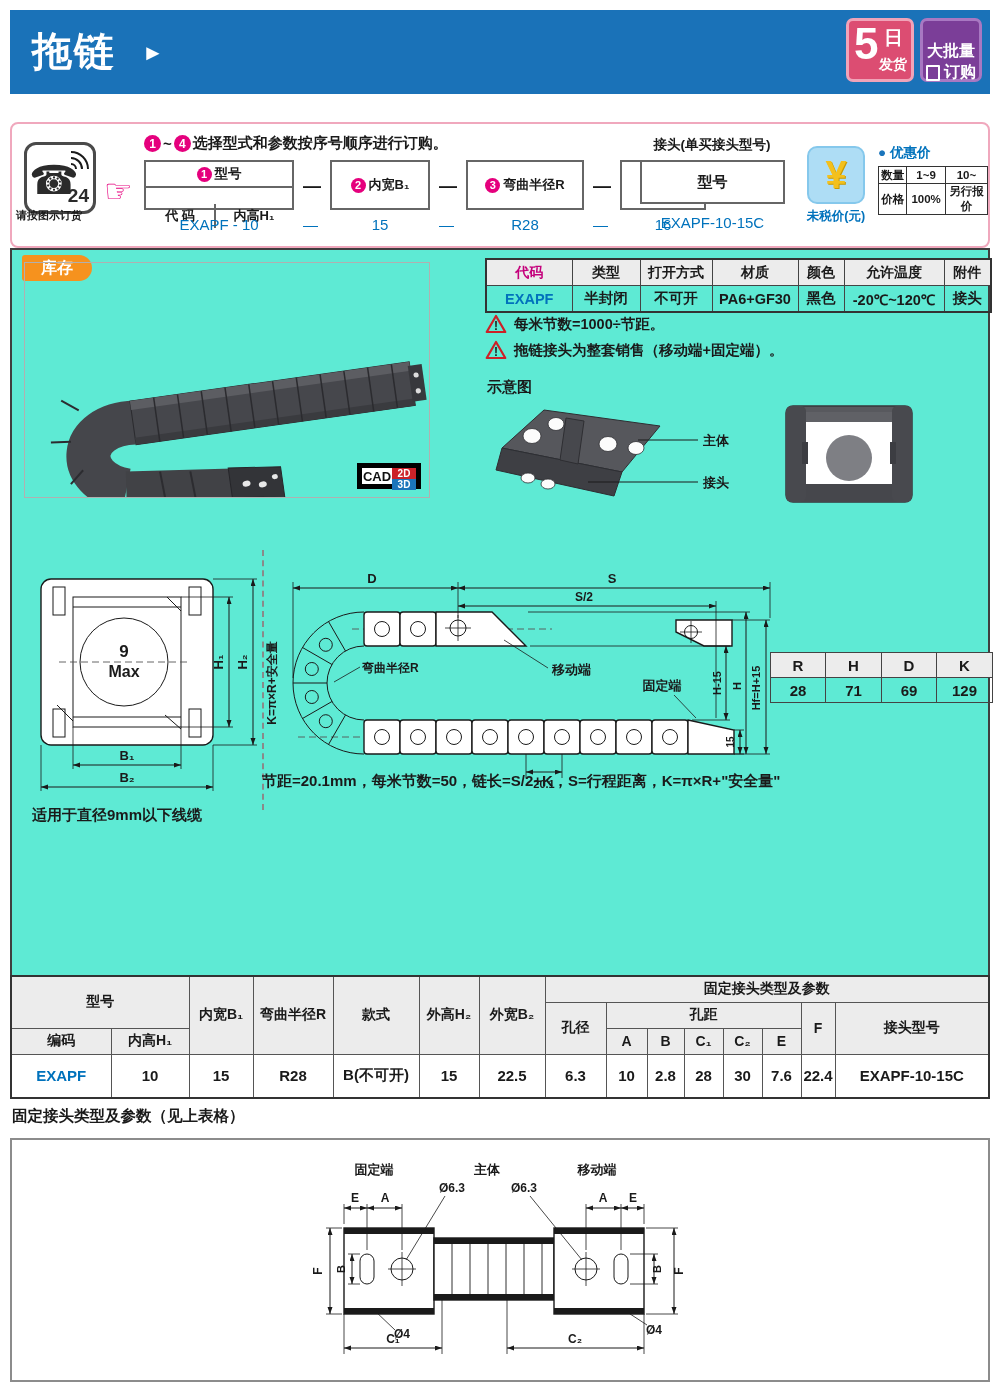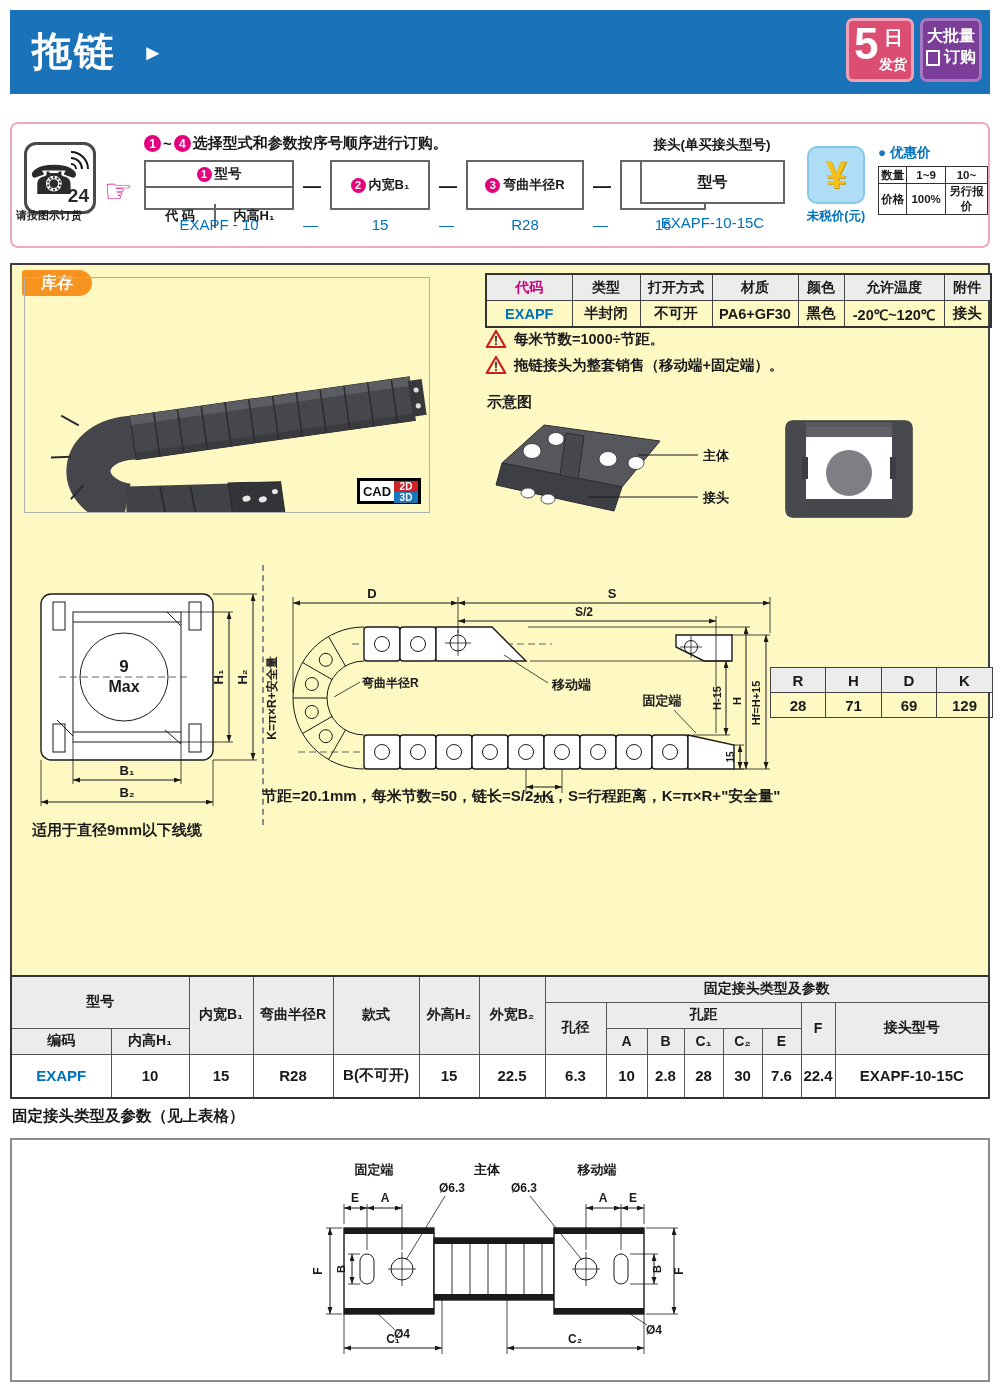--- a/index.html
+++ b/index.html
@@ -12,21 +12,21 @@
   
   .hdr{left:10px;top:10px;width:980px;height:84px;background:#1a72b8;}
   .hdr-title{position:absolute;left:22px;top:14px;font-size:40px;font-weight:700;color:#fff;letter-spacing:2px;}
   .hdr-arrow{position:absolute;left:132px;top:30px;font-size:22px;color:#fff;}
   .hdr-sub{position:absolute;left:162px;top:26px;font-size:27px;font-weight:700;color:#fff;}
   .badge1{position:absolute;right:76px;top:8px;width:68px;height:64px;background:#dc4d72;border:3px solid #f0a3b8;border-radius:7px;box-sizing:border-box;}
   .b1-big{position:absolute;left:5px;top:-2px;font-size:44px;font-weight:700;color:#fff;}
   .b1-top{position:absolute;right:8px;top:4px;font-size:19px;font-weight:700;color:#fff;}
   .b1-bot{position:absolute;right:4px;bottom:5px;font-size:14px;font-weight:700;color:#fff;}
   .badge2{position:absolute;right:8px;top:8px;width:62px;height:64px;background:#7b3e98;border:3px solid #a878c2;border-radius:7px;box-sizing:border-box;color:#fff;font-weight:700;text-align:center;}
-  .b2-l1{font-size:16px;margin-top:5px;}
+  .b2-l1{font-size:16px;margin-top:20px;}
   .b2-l2{font-size:16px;display:flex;align-items:center;justify-content:center;gap:4px;}
   .doc-icon{display:inline-block;width:10px;height:12px;border:2px solid #fff;border-radius:1px;}
 
   
   .order{left:10px;top:122px;width:980px;height:126px;border:2px solid #f0a8bd;border-radius:8px;box-sizing:border-box;background:#fff;}
   .phone{left:12px;top:18px;width:72px;height:72px;border:3px solid #4a4a4a;border-radius:12px;box-sizing:border-box;}
   .ph-glyph{position:absolute;left:2px;top:12px;font-size:40px;color:#2b2b2b;}
   .ph-24{position:absolute;right:4px;bottom:4px;font-size:19px;font-weight:700;color:#2b2b2b;}
   .phone-caption{left:4px;top:84px;width:110px;font-size:11px;font-weight:700;}
   .hand{left:92px;top:48px;font-size:32px;color:#e5007d;}
@@ -36,24 +36,24 @@
   .cc{display:flex;align-items:center;justify-content:center;gap:3px;}
   .odash{font-size:18px;font-weight:700;}
   .vals{color:#0072bc;font-weight:400;font-size:15px;text-align:center;}
   .conn-title{font-size:13.5px;font-weight:700;text-align:center;}
   .yen-box{left:795px;top:22px;width:58px;height:58px;background:#aeddf5;border:2px solid #85c8ec;border-radius:10px;box-sizing:border-box;display:flex;align-items:center;justify-content:center;}
   .yen{font-size:38px;font-weight:700;color:#f3c01d;text-shadow:1px 1px 0 #c99a00;}
   .ptable{border-collapse:collapse;}
   .ptable td{border:1px solid #333;font-size:11.5px;font-weight:700;text-align:center;height:16px;padding:0 2px;}
 
   
-  .mainbox{left:10px;top:263px;width:980px;height:804px;border:2px solid #3f3f3f;box-sizing:border-box;background:#fef9c3;}
+  .mainbox{left:10px;top:248px;width:980px;height:804px;border:2px solid #3f3f3f;box-sizing:border-box;background:#5eead4;}
   .stock{left:10px;top:5px;width:70px;height:26px;background:#f6921e;border-radius:3px 13px 13px 3px;color:#fff;font-size:16px;font-weight:700;display:flex;align-items:center;justify-content:center;}
   .photo-frame{left:12px;top:12px;width:406px;height:236px;border:1px solid #b0b0b0;box-sizing:border-box;}
-  .cadbadge{position:absolute;right:8px;bottom:8px;width:64px;height:26px;border:3px solid #000000;background:#fff;display:flex;box-sizing:border-box;}
+  .cadbadge{position:absolute;right:8px;bottom:8px;width:64px;height:26px;border:5px solid #000000;background:#fff;display:flex;box-sizing:border-box;}
   .cad-l{flex:1;display:flex;align-items:center;justify-content:center;font-size:13px;font-weight:800;color:#111;}
   .cad-r{width:24px;display:flex;flex-direction:column;}
   .cad-2d{background:#cc2229;color:#fff;font-size:10px;font-weight:700;flex:1;display:flex;align-items:center;justify-content:center;}
   .cad-3d{background:#1b75bb;color:#fff;font-size:10px;font-weight:700;flex:1;display:flex;align-items:center;justify-content:center;}
   table.spec{border-collapse:collapse;table-layout:fixed;border:2px solid #333;}
   table.spec th,table.spec td{border:1px solid #444;text-align:center;padding:0;margin-left:16px;}
   table.spec th{height:25px;background:#ececec;font-size:14px;font-weight:700;}
   table.spec td{height:25px;font-size:14.5px;font-weight:700;}
   .warnrow{display:flex;align-items:center;gap:7px;font-size:14.5px;font-weight:700;}
   .sectitle{font-size:15px;font-weight:700;}

